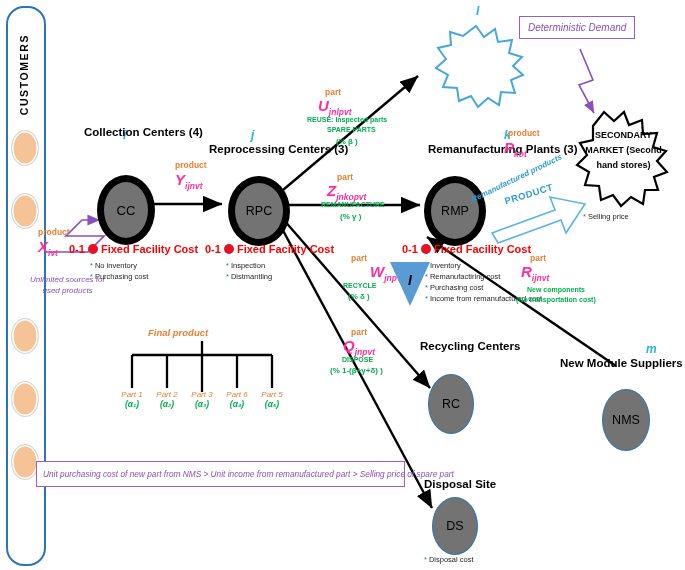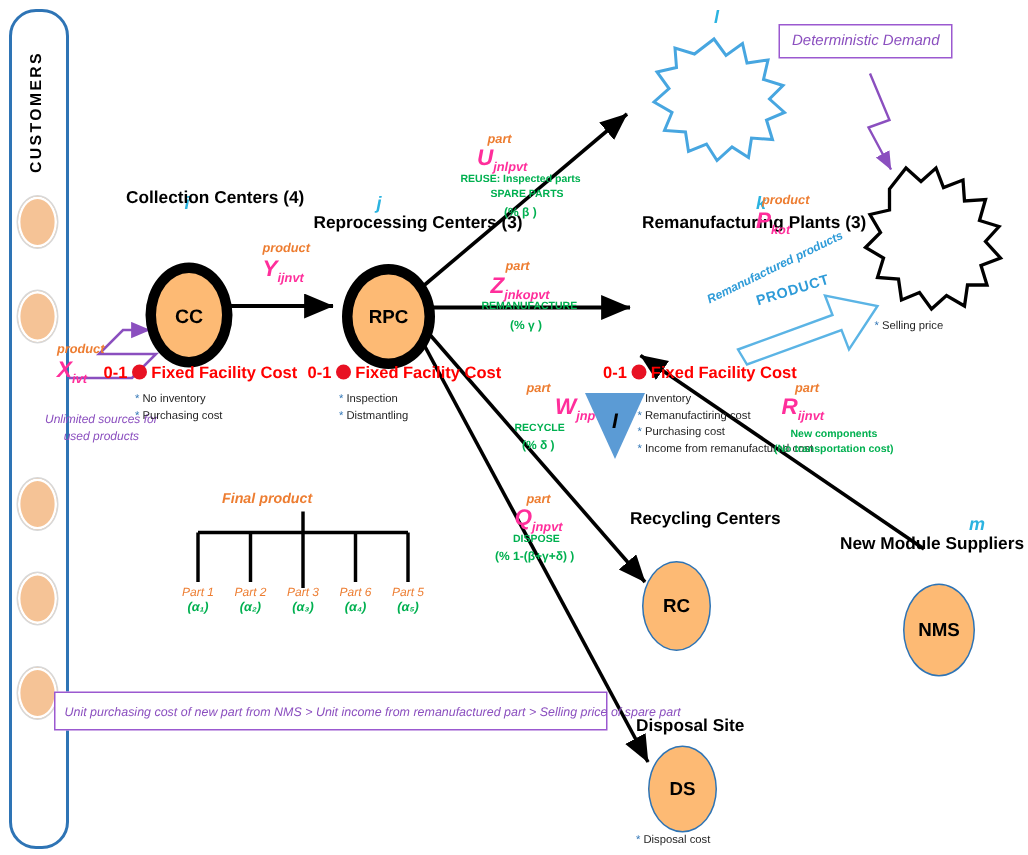--- a/index.html
+++ b/index.html
@@ -14,30 +14,30 @@
       border:2px solid #2E74B5;border-radius:18px;background:#fff;}
   #cust-label{left:8px;top:20px;width:32px;height:110px;
       display:flex;align-items:center;justify-content:center;}
   #cust-label span{writing-mode:vertical-rl;transform:rotate(180deg);
       font-size:10.5px;font-weight:bold;letter-spacing:1.6px;}
   .person{position:absolute;left:11px;width:26px;height:34px;border-radius:50%;
       background:#F5C396;border:1.6px solid #d8d8d8;
       box-shadow:0 0 0 1.6px #ffffff inset;}
 
   
-  .node{position:absolute;border-radius:50%;background:#fdba74;
+  .node{position:absolute;border-radius:50%;background:#737373;
       display:flex;align-items:center;justify-content:center;
-      font-weight:bold;color:#000;}
+      font-weight:normal;color:#000;}
   .node.thick{border:7px solid #000;}
   .node.thin{border:1.5px solid #2E74B5;}
 
   
   .idx{position:absolute;color:#2BB3E0;font-style:italic;font-size:12px;font-weight:bold;}
   .nodetitle{position:absolute;font-size:11.5px;font-weight:bold;white-space:nowrap;}
-  .kw-part{position:absolute;color:#ED7D31;font-style:italic;font-size:8.5px;font-weight:bold;}
+  .kw-part{position:absolute;color:#ED7D31;font-size:8.5px;font-weight:bold;}
   .var{position:absolute;color:#FF2E9B;font-size:15px;font-weight:bold;font-style:italic;}
   .var sub{font-size:8.5px;font-style:italic;}
   .flowtxt{position:absolute;color:#00B050;font-size:7px;font-weight:bold;white-space:nowrap;}
   .pct{position:absolute;color:#00B050;font-size:8px;font-weight:bold;white-space:nowrap;}
   .ffc{position:absolute;color:#FF0000;font-size:11px;font-weight:bold;white-space:nowrap;}
   .dot{display:inline-block;width:10px;height:10px;border-radius:50%;
       background:#E81123;vertical-align:-1px;margin:0 3px;}
   .bullets{position:absolute;font-size:7.5px;color:#1F1F1F;line-height:11px;white-space:nowrap;}
   .bullets i{color:#2E74B5;font-style:normal;margin-right:2px;}
   .purple{position:absolute;color:#8B4FBF;font-style:italic;font-size:8px;
@@ -198,20 +198,23 @@
 
   <div class="kw-part" style="left:351px;top:327px;">part</div>
   <div class="var" style="left:343px;top:337px;">
     <span>Q</span><sub>jnpvt</sub>
   </div>
   <div class="flowtxt" style="left:342px;top:356px;">DISPOSE</div>
   <div class="pct" style="left:330px;top:366px;">(% 1-(β+γ+δ) )</div>
 
   <div class="idx" style="left:504px;top:128px;">k</div>
   <div class="nodetitle" style="left:428px;top:143px;">Remanufacturing Plants (3)</div>
+  <div class="node thick" style="left:424px;top:176px;width:48px;height:56px;font-size:12.5px;">
+    <span>RMP</span>
+  </div>
   <div class="ffc" style="left:402px;top:243px;">
     <span>0-1</span><span class="dot"></span><span>Fixed Facility Cost</span>
   </div>
   <div class="bullets" style="left:425px;top:260px;">
     <div><i>*</i><span>Inventory</span></div>
     <div><i>*</i><span>Remanufactiring cost</span></div>
     <div><i>*</i><span>Purchasing cost</span></div>
     <div><i>*</i><span>Income from remanufactured cost</span></div>
   </div>
 
@@ -221,20 +224,25 @@
   <div class="abs" style="left:390px;top:272px;width:40px;text-align:center;
        font-size:14px;font-weight:bold;font-style:italic;">I</div>
 
   <div class="kw-part" style="left:508px;top:128px;">product</div>
   <div class="var" style="left:504px;top:139px;">
     <span>P</span><sub>kot</sub>
   </div>
   <div class="blueit" style="left:470px;top:196px;transform:rotate(-26deg);transform-origin:left top;white-space:nowrap;">Remanufactured products</div>
   <div id="prodarrow-txt">PRODUCT</div>
 
+  <div class="burst-txt" style="left:576px;top:128px;width:95px;line-height:15px;">
+    <div>SECONDARY</div>
+    <div>MARKET (Second</div>
+    <div>hand stores)</div>
+  </div>
   <div class="bullets" style="left:583px;top:211px;">
     <div><i>*</i><span>Selling price</span></div>
   </div>
 
   <div class="abs" id="demand-box">Deterministic Demand</div>
 
   <div class="kw-part" style="left:530px;top:253px;">part</div>
   <div class="var" style="left:521px;top:263px;">
     <span>R</span><sub>ijnvt</sub>
   </div>

